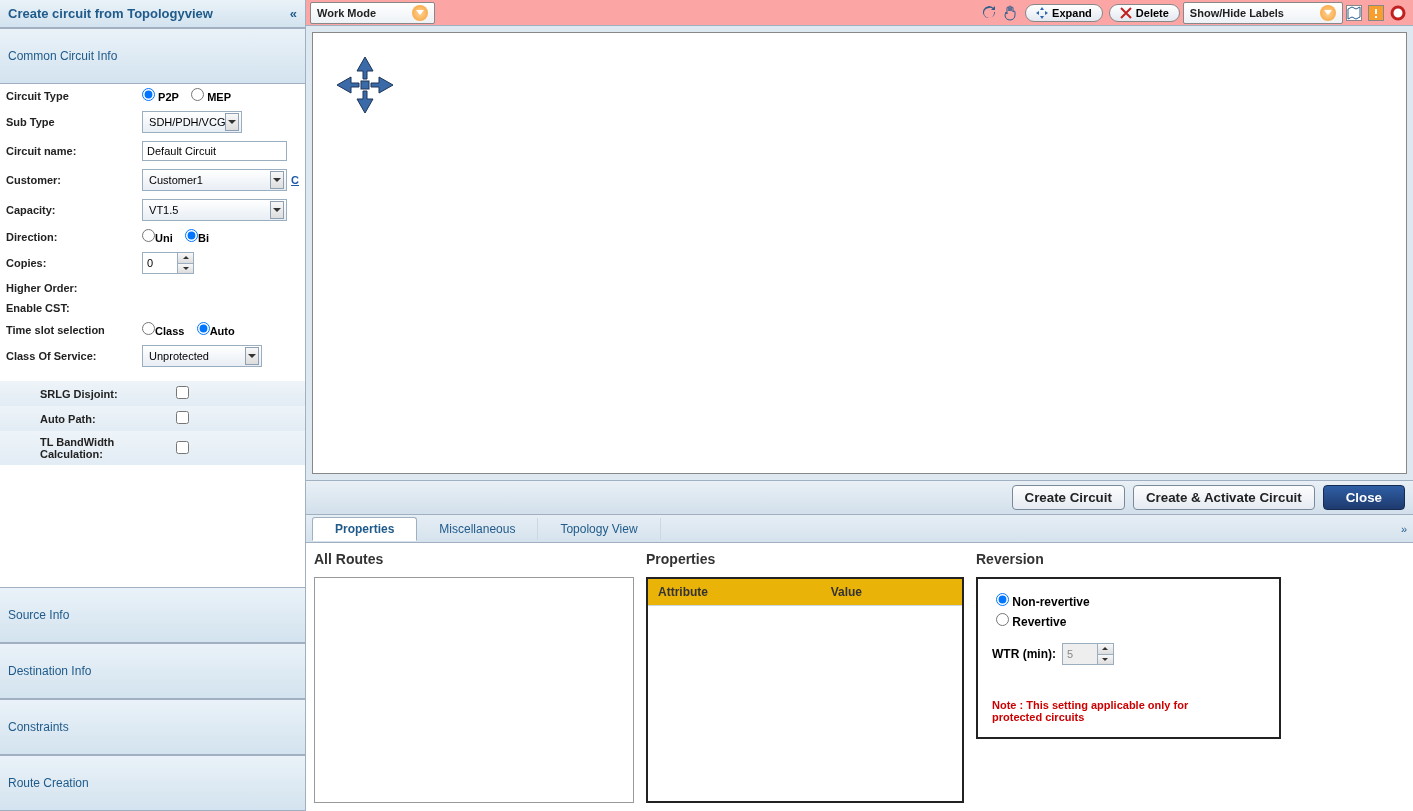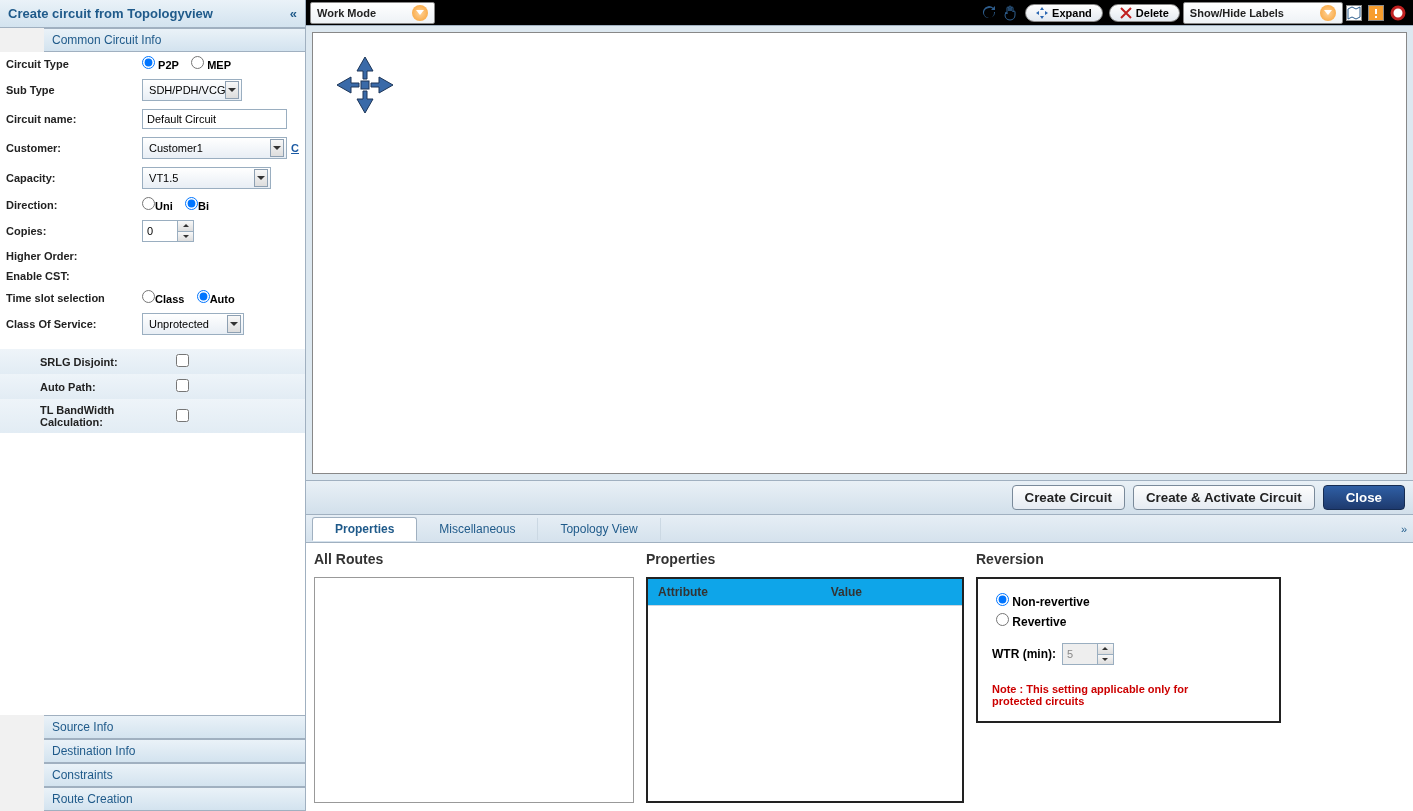--- a/index.html
+++ b/index.html
@@ -28,25 +28,24 @@
   font-weight: bold;
   font-size: 13px;
   display: flex;
   justify-content: space-between;
   align-items: center;
 }
 .section-header {
   background: linear-gradient(#eaf2f8, #d3e3ef);
   border-top: 1px solid #a0b0c0;
   border-bottom: 1px solid #a0b0c0;
-  padding: 4px 8px;
+  padding: 20px 8px;
   color: #1f5a8a;
   font-size: 12px;
   cursor: pointer;
-  margin-left: 44px;
 }
 .form-body {
   background: #fff;
   flex: 1;
   overflow: auto;
 }
 .form-body table { width: 100%; border-collapse: collapse; }
 .form-body td { padding: 4px 6px; vertical-align: middle; }
 .label-cell { font-weight: bold; color: #222; width: 115px; }
 .input-text {
@@ -113,21 +112,21 @@
 .spinner-up::after { border-left:3px solid transparent; border-right:3px solid transparent; border-bottom:3px solid #333; }
 .spinner-down::after { border-left:3px solid transparent; border-right:3px solid transparent; border-top:3px solid #333; }
 .chk-row { background: linear-gradient(#eef4f9,#e2ecf4); }
 .chk-row td { padding-top:5px; padding-bottom:5px;padding-left:40px; }
 .c-link { color: #1b5aa3; text-decoration: underline; font-weight: bold; margin-left:4px; }
 .right-panel { flex:1; display:flex; flex-direction:column; }
 .toolbar {
   display:flex;
   align-items:center;
   padding:2px 4px;
-  background:#000000;
+  background:#fca5a5;
   border-bottom:1px solid #a0b0c0;
   height:26px;
 }
 .tb-dd {
   background:linear-gradient(#fff,#eef2f6);
   border:1px solid #888;
   border-radius:2px;
   padding:2px 6px;
   font-weight:bold;
   display:flex;
@@ -233,36 +232,36 @@
   border:1px solid #999;
   flex:1;
   overflow-y:scroll;
   background:#fff;
 }
 .props-table {
   border:2px solid #222;
   flex:1;
 }
 .props-table th {
-  background:#0ea5e9;
+  background:#eab308;
   text-align:left;
   padding:6px 10px;
   font-weight:bold;
   font-size:12px;
   color:#333;
   border-bottom:1px solid #ccd6df;
 }
 .rev-box {
   border:2px solid #222;
   padding:14px;
   font-size:12px;
 }
 .rev-box label { margin-left:4px; }
 .wtr-row { display:flex; align-items:center; margin-top:14px; gap:6px; font-weight:bold; }
-.note { color:#c00; font-weight:bold; margin-top:18px; font-size:11px; max-width:200px;}
+.note { color:#c00; font-weight:bold; margin-top:34px; font-size:11px; max-width:200px;}
 .collapse-chevrons { color:#1f5a8a; font-weight:bold; cursor:pointer; }
 svg { display:block; }
 </style>
 </head>
 <body>
 
 <div class="left-panel">
   <div class="left-header">
     <span>Create circuit from Topologyview</span>
     <span class="collapse-chevrons">«</span>
@@ -299,21 +298,21 @@
           <div class="select-box" style="width:145px">
             <span>Customer1</span>
             <span class="select-arrow"></span>
           </div>
           <a class="c-link">C</a>
         </td>
       </tr>
       <tr>
         <td class="label-cell">Capacity:</td>
         <td>
-          <div class="select-box" style="width:129px">
+          <div class="select-box" style="width:145px">
             <span>VT1.5</span>
             <span class="select-arrow"></span>
           </div>
         </td>
       </tr>
       <tr>
         <td class="label-cell">Direction:</td>
         <td>
           <label><input type="radio" style=""><b>Uni</b></label>
           &nbsp;&nbsp;
@@ -344,21 +343,21 @@
         <td class="label-cell">Time slot selection</td>
         <td>
           <label><input type="radio" style=""><b>Class</b></label>
           &nbsp;&nbsp;
           <label><input type="radio" checked="" style=""><b>Auto</b></label>
         </td>
       </tr>
       <tr>
         <td class="label-cell" style="width:150px">Class Of Service:</td>
         <td>
-          <div class="select-box" style="width:102px">
+          <div class="select-box" style="width:120px">
             <span>Unprotected</span>
             <span class="select-arrow"></span>
           </div>
         </td>
       </tr>
       <tr>
             <td colspan="2" style="height:10px"></td>
           </tr>
       <tr class="chk-row">
         <td class="label-cell" style="width:200px">SRLG Disjoint:</td>

